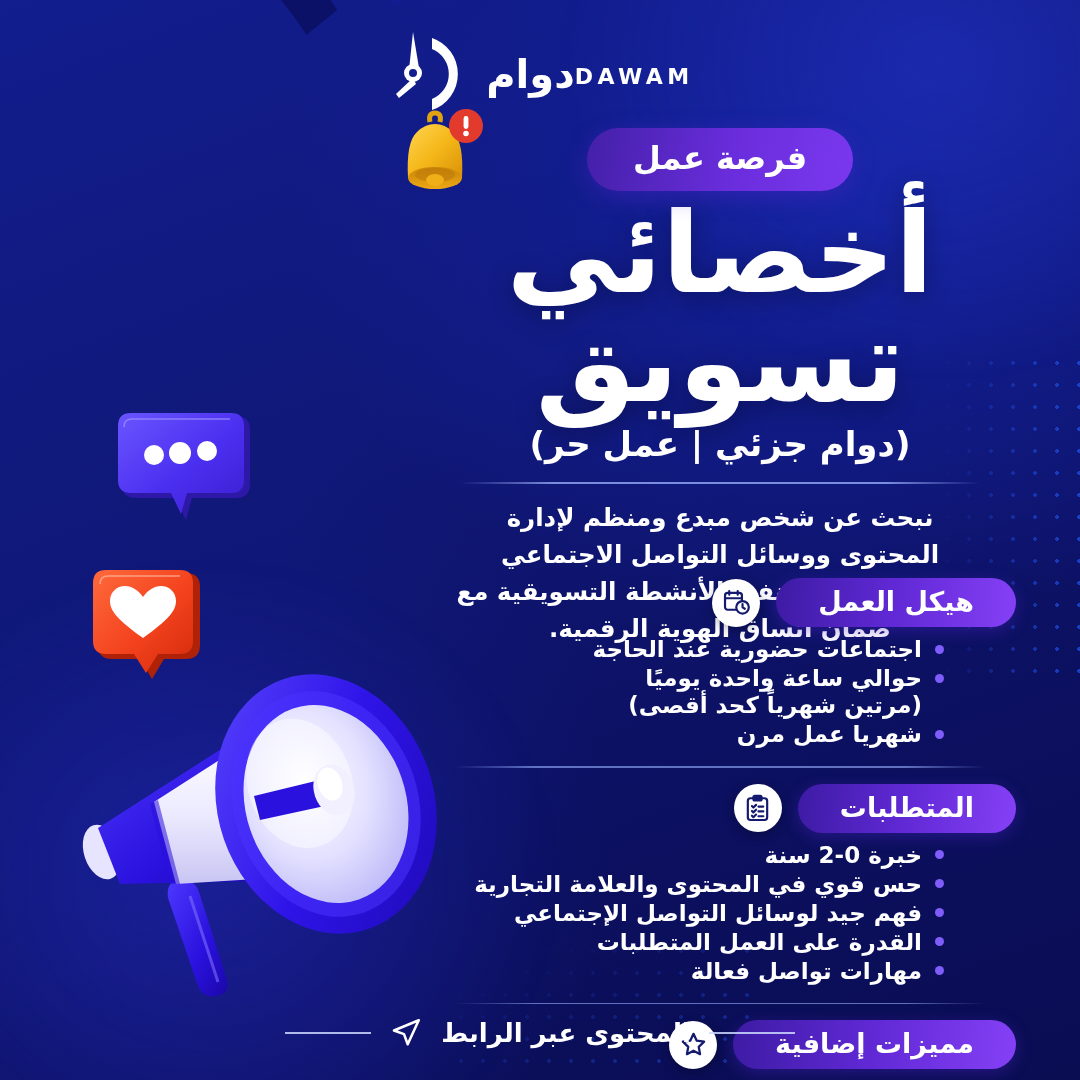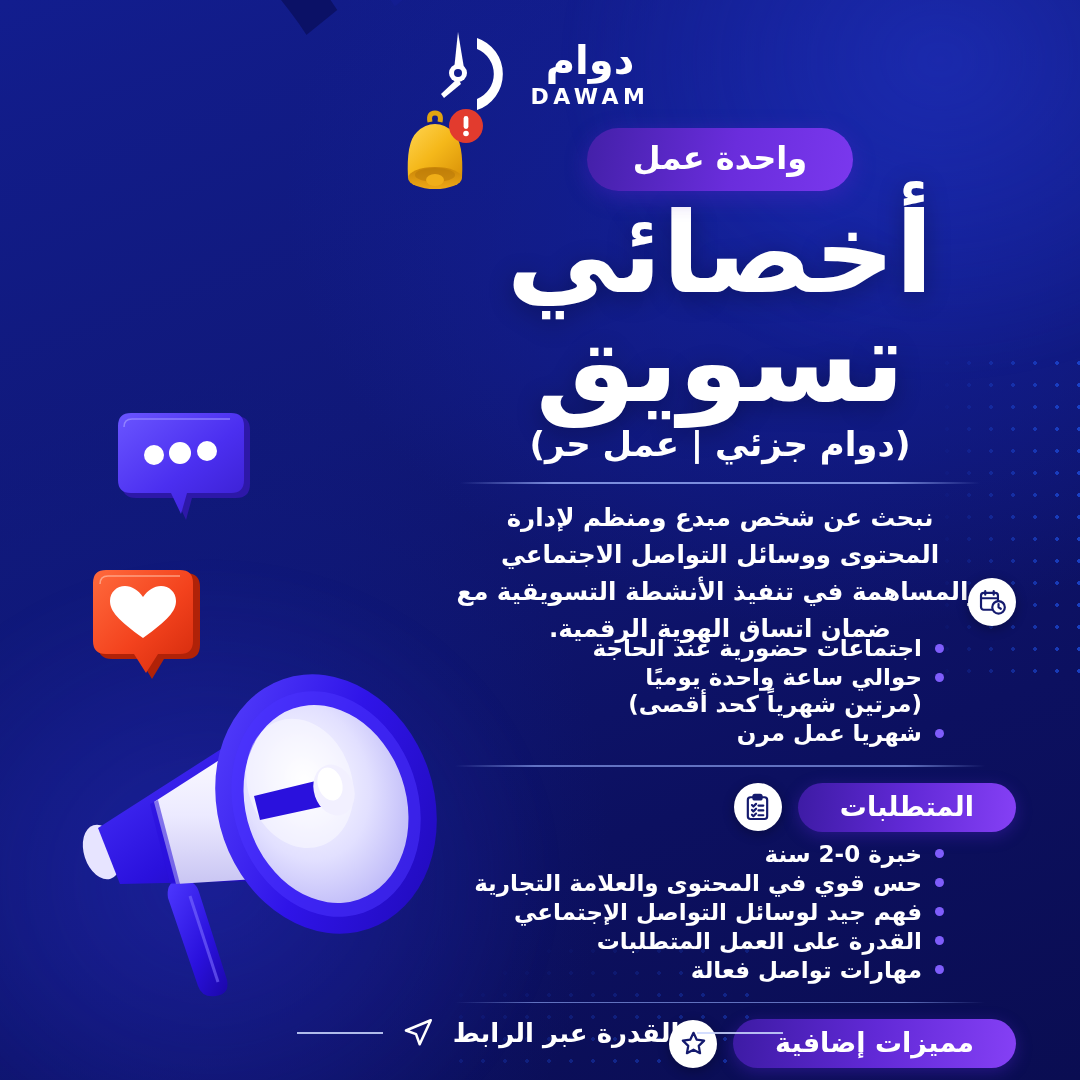--- a/index.html
+++ b/index.html
@@ -87,21 +87,21 @@
                  -webkit-mask-image:linear-gradient(to top left, #000 5%, transparent 85%);
                  mask-image:linear-gradient(to top left, #000 5%, transparent 85%); opacity:.55; }
 
   
   .logo-wrap {
     position:absolute; left:0; right:0; top:24px;
     display:flex; justify-content:center; align-items:center; gap:18px;
     direction:ltr;
   }
   .logo-mark { width:82px; height:100px; }
-  .logo-text { display:flex; flex-direction:column; align-items:center; line-height:1; }
+  .logo-text { display:flex; flex-direction:row; align-items:center; line-height:1; }
   .logo-ar { font-size:40px; font-weight:700; color:#fff; letter-spacing:1px; }
   .logo-en { font-size:22px; font-weight:700; color:#fff; letter-spacing:4.5px; margin-top:6px; }
 
   
   .head { position:absolute; right:40px; top:128px; width:640px; text-align:center; }
 
   .badge-row { display:flex; justify-content:center; align-items:flex-start; position:relative; }
   .op-badge {
     background:linear-gradient(100deg,#4320a8 0%,#6a2ddc 55%,#7a38ee 100%);
     color:#fff; font-size:32px; font-weight:700;
@@ -217,21 +217,21 @@
       <circle cx="27" cy="49" r="4" fill="#121d8e"></circle>
     </svg>
     <div class="logo-text">
       <div class="logo-ar">دوام</div>
       <div class="logo-en">DAWAM</div>
     </div>
   </div>
 
   <div class="head">
     <div class="badge-row">
-      <div class="op-badge">واحدة عمل</div>
+      <div class="op-badge">فرصة عمل</div>
       <svg class="bell" viewBox="0 0 108 108">
         <defs>
           <linearGradient id="bellg" x1="0" y1="0" x2="1" y2="1">
             <stop offset="0%" stop-color="#ffd452"></stop>
             <stop offset="50%" stop-color="#f5b81a"></stop>
             <stop offset="100%" stop-color="#d99208"></stop>
           </linearGradient>
           <linearGradient id="bellmouth" x1="0" y1="0" x2="0" y2="1">
             <stop offset="0%" stop-color="#c98507"></stop>
             <stop offset="100%" stop-color="#eda716"></stop>
@@ -255,20 +255,21 @@
 
     <div class="job-sub">(دوام جزئي | عمل حر)</div>
     <div class="rule"></div>
     <div class="desc">نبحث عن شخص مبدع ومنظم لإدارة المحتوى ووسائل التواصل الاجتماعي والمساهمة في تنفيذ الأنشطة التسويقية مع ضمان اتساق الهوية الرقمية.</div>
   </div>
 
   <div class="sections">
 
     <div class="section">
       <div class="sec-head">
+        <div class="sec-pill">هيكل العمل</div>
         <div class="sec-icon">
           <svg viewBox="0 0 24 24" fill="none" stroke="#141a6e" stroke-width="1.8" stroke-linecap="round" stroke-linejoin="round">
             <rect x="2.5" y="4" width="14" height="14" rx="2.2"></rect>
             <path d="M6 2.5v3M13 2.5v3M2.5 8.5h14"></path>
             <circle cx="17" cy="16" r="5.2" fill="#fff"></circle>
             <path d="M17 13.3V16l1.9 1.2"></path>
           </svg>
         </div>
       </div>
       <ul class="bullets">
@@ -350,21 +351,21 @@
         <li>
             <span class="txt">معرفة بتحليلات السوشيال ميديا</span>
           </li>
 
       </ul>
     </div>
   </div>
 
   <div class="footer">
     <div class="line"></div>
-    <div class="cta">القدرة عبر الرابط</div>
+    <div class="cta">المحتوى عبر الرابط</div>
     <svg class="send" viewBox="0 0 24 24" fill="none" stroke="#ffffff" stroke-width="1.8" stroke-linejoin="round">
       <path d="M21 3L3.5 10.2l7.1 2.6 2.6 7.1z"></path>
     </svg>
     <div class="line"></div>
   </div>
 
   <div class="art">
 
     <svg class="chat-bubble" viewBox="0 0 148 122">
       <defs>

